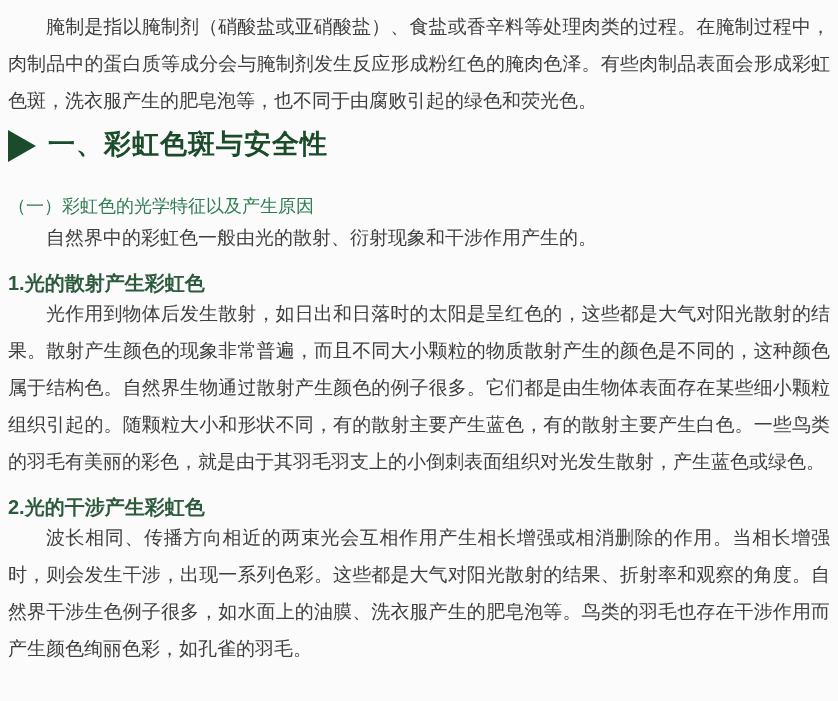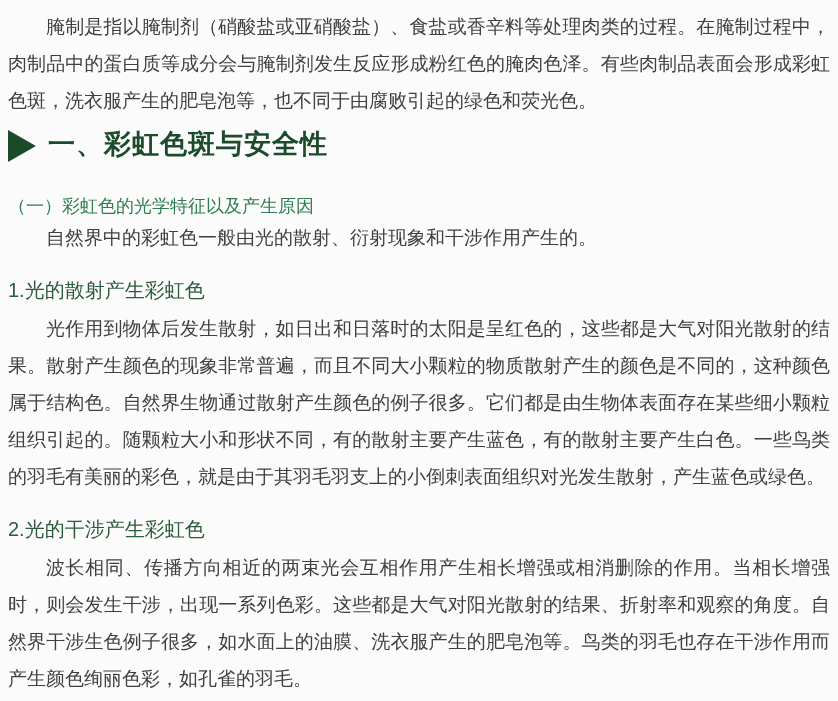--- a/index.html
+++ b/index.html
@@ -45,27 +45,27 @@
   }
   .subsec-title {
     margin-top: 31px;
     font-size: 18px;
     font-weight: normal;
     color: #2f7d52;
     line-height: 26px;
   }
   .subsec-intro { }
   .item-heading {
-    margin-top: 22px;
+    margin-top: 15px;
     font-size: 20px;
-    font-weight: normal;
+    font-weight: bold;
     color: #2c5a3c;
     line-height: 24px;
   }
-  .item-body { margin-top: 8px; }
+  .item-body { }
 </style>
 </head>
 <body>
 
 <div class="doc">
 
   <p class="body-para">腌制是指以腌制剂（硝酸盐或亚硝酸盐）、食盐或香辛料等处理肉类的过程。在腌制过程中，肉制品中的蛋白质等成分会与腌制剂发生反应形成粉红色的腌肉色泽。有些肉制品表面会形成彩虹色斑，洗衣服产生的肥皂泡等，也不同于由腐败引起的绿色和荧光色。</p>
 
   <div class="sec-title-row">
     <span class="tri"></span>

